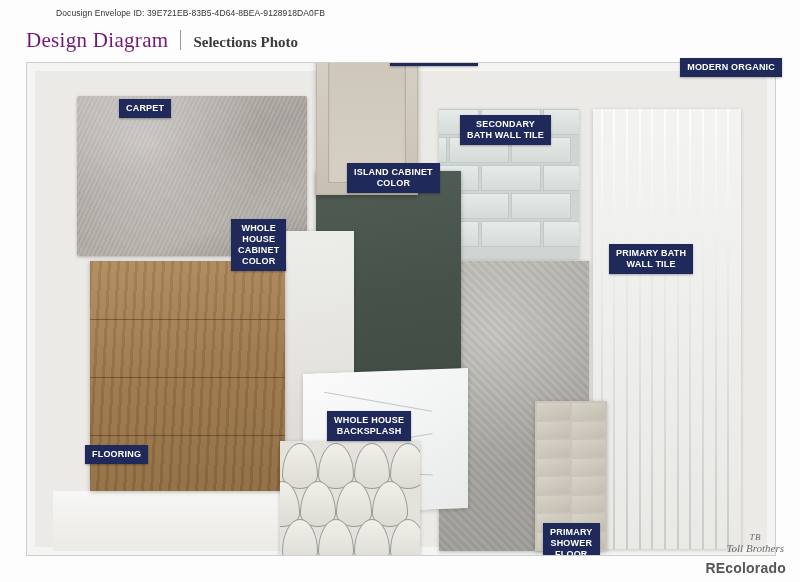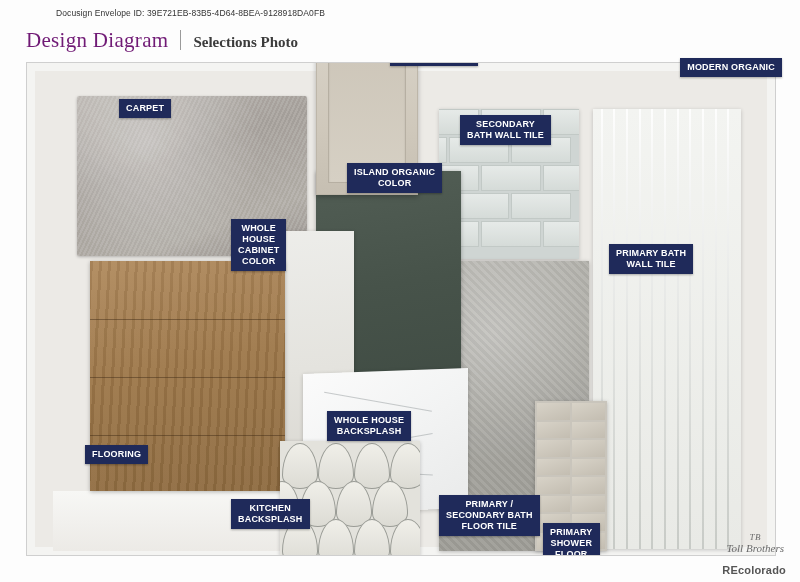--- a/index.html
+++ b/index.html
@@ -212,21 +212,21 @@
     position:absolute;right:16px;bottom:28px;
     font-family:"Liberation Serif", serif;
     font-style:italic;
     font-size:11px;color:#6a6a6a;
   }
   .logo .mark{
     display:block;text-align:center;font-size:9px;letter-spacing:.4px;
   }
   .recolorado{
     position:absolute;right:14px;bottom:6px;
-    font-size:11px;color:#555;font-weight:bold;letter-spacing:.2px;
+    font-size:14px;color:#555;font-weight:bold;letter-spacing:.2px;
   }
 </style>
 </head>
 <body>
 
 <div class="page">
 
   <div class="docusign">Docusign Envelope ID: 39E721EB-83B5-4D64-8BEA-9128918DA0FB</div>
 
   <div class="header">
@@ -338,38 +338,33 @@
           <i></i>
           <i></i>
           <i></i>
           <i></i>
           <i></i>
       </div>
 
       <div class="label" style="left:84px;top:28px;">CARPET</div>
       <div class="label" style="left:355px;top:-35px;">WHOLE HOUSE
 CABINET STYLE</div>
-      <div class="label" style="left:312px;top:92px;">ISLAND ORGANIC
+      <div class="label" style="left:312px;top:92px;">ISLAND CABINET
 COLOR</div>
       <div class="label" style="left:425px;top:44px;">SECONDARY
 BATH WALL TILE</div>
       <div class="label" style="left:196px;top:148px;">WHOLE
 HOUSE
 CABINET
 COLOR</div>
       <div class="label" style="left:574px;top:173px;">PRIMARY BATH
 WALL TILE</div>
       <div class="label" style="left:50px;top:374px;">FLOORING</div>
       <div class="label" style="left:292px;top:340px;">WHOLE HOUSE
 BACKSPLASH</div>
-      <div class="label" style="left:196px;top:428px;">KITCHEN
-BACKSPLASH</div>
-      <div class="label" style="left:404px;top:424px;">PRIMARY /
-SECONDARY BATH
-FLOOR TILE</div>
       <div class="label" style="left:508px;top:452px;">PRIMARY
 SHOWER
 FLOOR</div>
 
     </div>
   </div>
 
   <div class="logo">
     <span class="mark">TB</span>
     <span>Toll Brothers</span>

